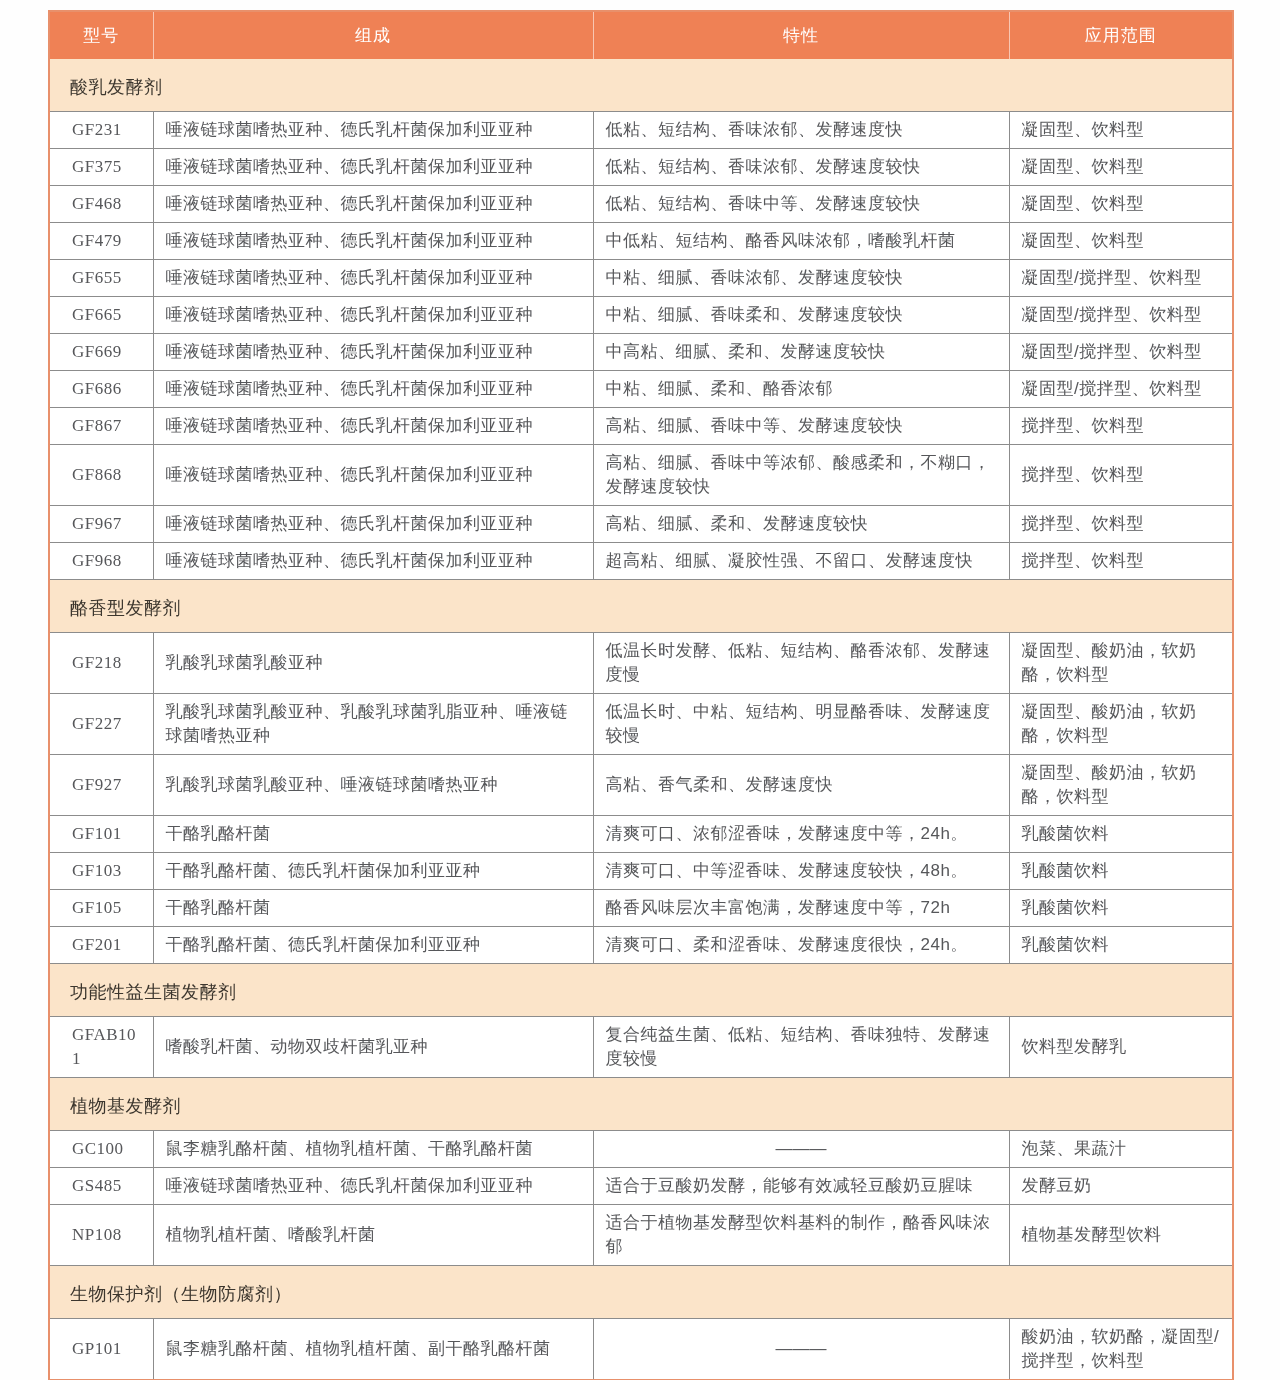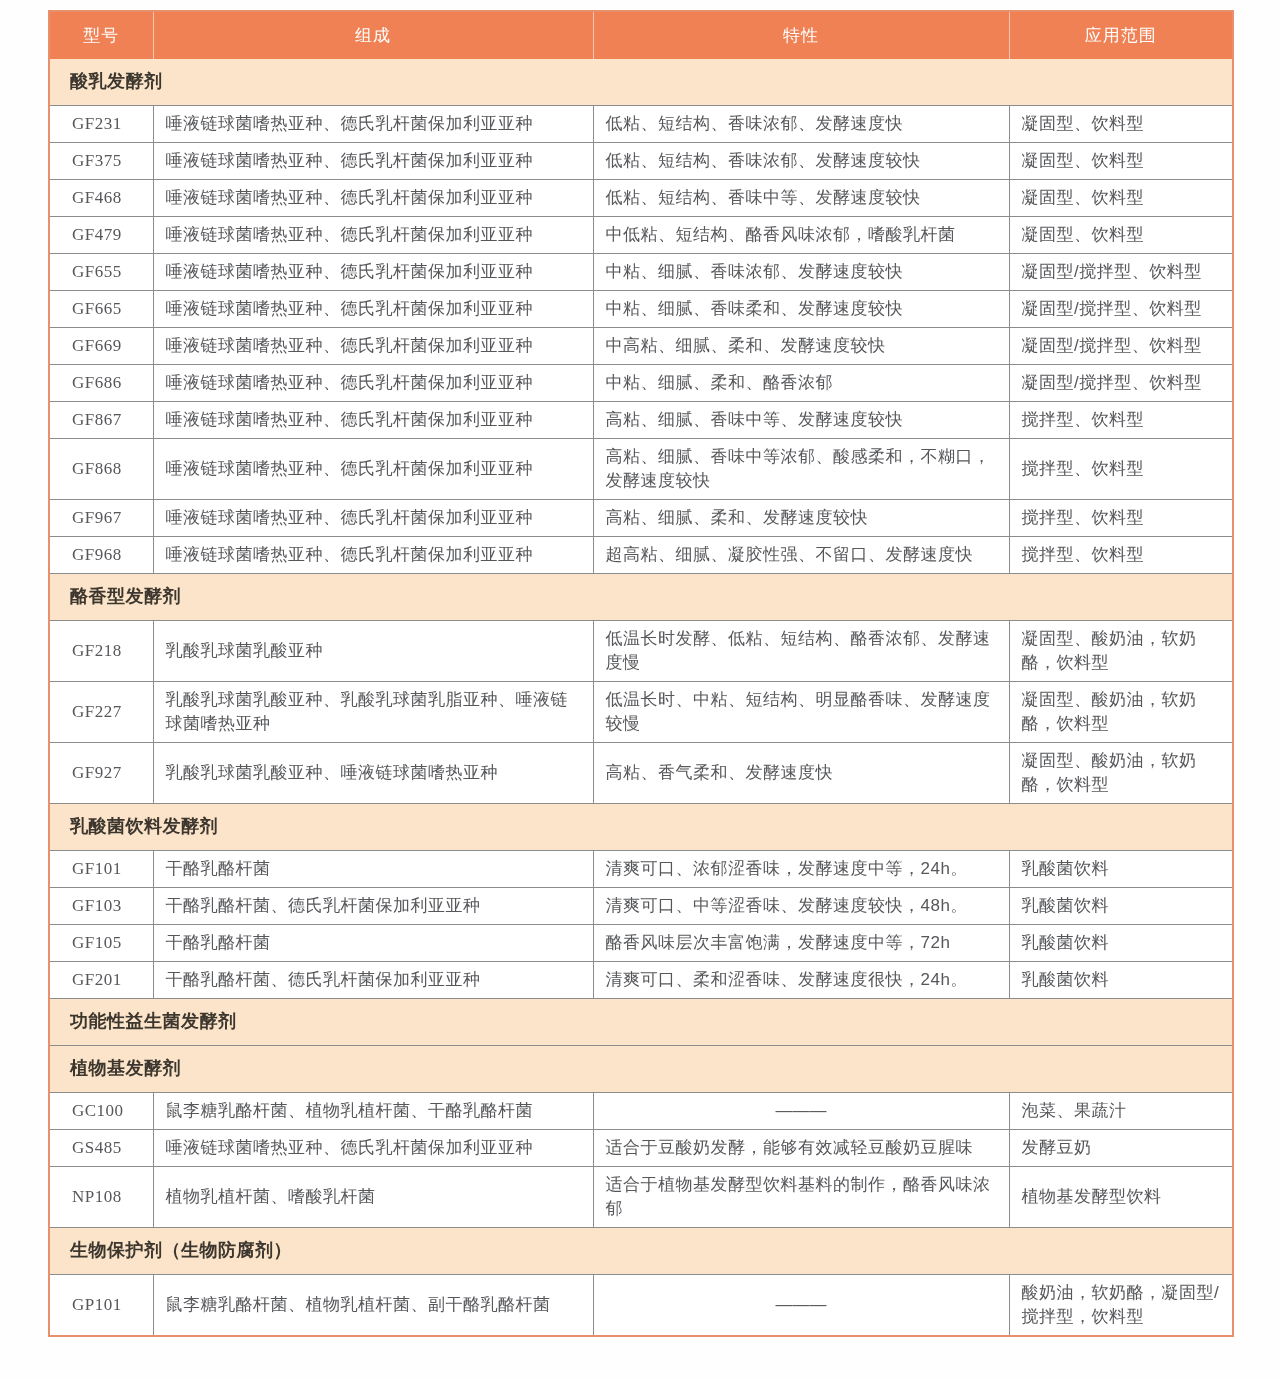--- a/index.html
+++ b/index.html
@@ -35,24 +35,24 @@
     letter-spacing:1px;
     text-align:center;
     padding:12px 4px;
     border-right:1px solid rgba(255,255,255,0.55);
     margin-top:48px;
   }
   thead th:last-child{border-right:none;}
   td.section-cell{
     background:var(--section-bg);
     color:var(--section-text);
-    font-weight:bold;
+    font-weight:normal;
     font-size:18px;
     letter-spacing:0.5px;
-    padding:10px 0 12px 20px;
+    padding:16px 0 12px 20px;
     border-top:1px solid var(--grid);
   }
   tbody tr:first-child td{border-top:none;}
   td.cell{
     color:var(--body-text);
     font-size:17px;
     letter-spacing:0.5px;
     line-height:24px;
     padding:6px 12px;
     vertical-align:middle;
@@ -173,23 +173,20 @@
           <td class="cell">低温长时、中粘、短结构、明显酪香味、发酵速度较慢</td>
           <td class="cell">凝固型、酸奶油，软奶酪，饮料型</td>
         </tr>
         <tr>
           <td class="cell">GF927</td>
           <td class="cell">乳酸乳球菌乳酸亚种、唾液链球菌嗜热亚种</td>
           <td class="cell">高粘、香气柔和、发酵速度快</td>
           <td class="cell">凝固型、酸奶油，软奶酪，饮料型</td>
         </tr>
         <tr>
-          <td colspan="4" class="section-cell">乳酸菌饮料发酵剂</td>
-        </tr>
-        <tr>
           <td class="cell">GF101</td>
           <td class="cell">干酪乳酪杆菌</td>
           <td class="cell">清爽可口、浓郁涩香味，发酵速度中等，24h。</td>
           <td class="cell">乳酸菌饮料</td>
         </tr>
         <tr>
           <td class="cell">GF103</td>
           <td class="cell">干酪乳酪杆菌、德氏乳杆菌保加利亚亚种</td>
           <td class="cell">清爽可口、中等涩香味、发酵速度较快，48h。</td>
           <td class="cell">乳酸菌饮料</td>
@@ -201,20 +198,26 @@
           <td class="cell">乳酸菌饮料</td>
         </tr>
         <tr>
           <td class="cell">GF201</td>
           <td class="cell">干酪乳酪杆菌、德氏乳杆菌保加利亚亚种</td>
           <td class="cell">清爽可口、柔和涩香味、发酵速度很快，24h。</td>
           <td class="cell">乳酸菌饮料</td>
         </tr>
         <tr>
           <td colspan="4" class="section-cell">功能性益生菌发酵剂</td>
+        </tr>
+        <tr>
+          <td class="cell">GFAB101</td>
+          <td class="cell">嗜酸乳杆菌、动物双歧杆菌乳亚种</td>
+          <td class="cell">复合纯益生菌、低粘、短结构、香味独特、发酵速度较慢</td>
+          <td class="cell">饮料型发酵乳</td>
         </tr>
         <tr>
           <td colspan="4" class="section-cell">植物基发酵剂</td>
         </tr>
         <tr>
           <td class="cell">GC100</td>
           <td class="cell">鼠李糖乳酪杆菌、植物乳植杆菌、干酪乳酪杆菌</td>
           <td class="cell dash-cell">———</td>
           <td class="cell">泡菜、果蔬汁</td>
         </tr>

